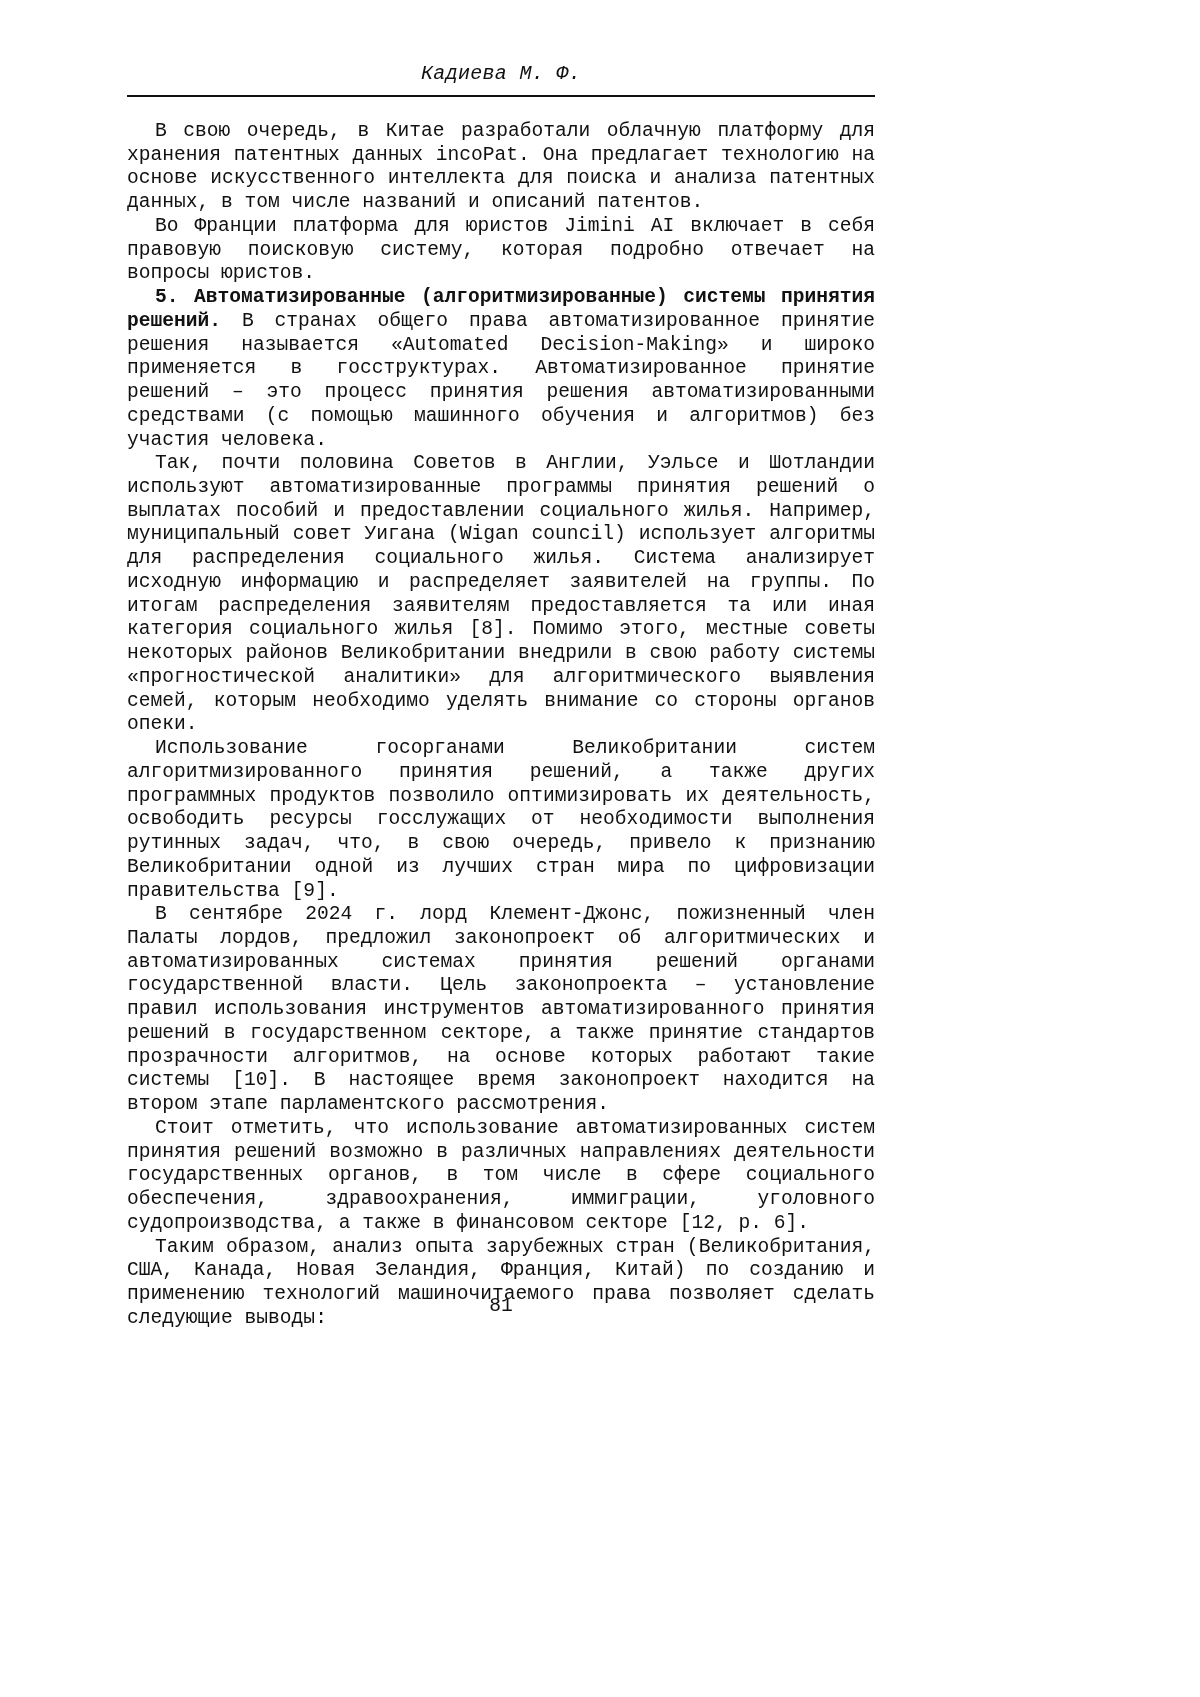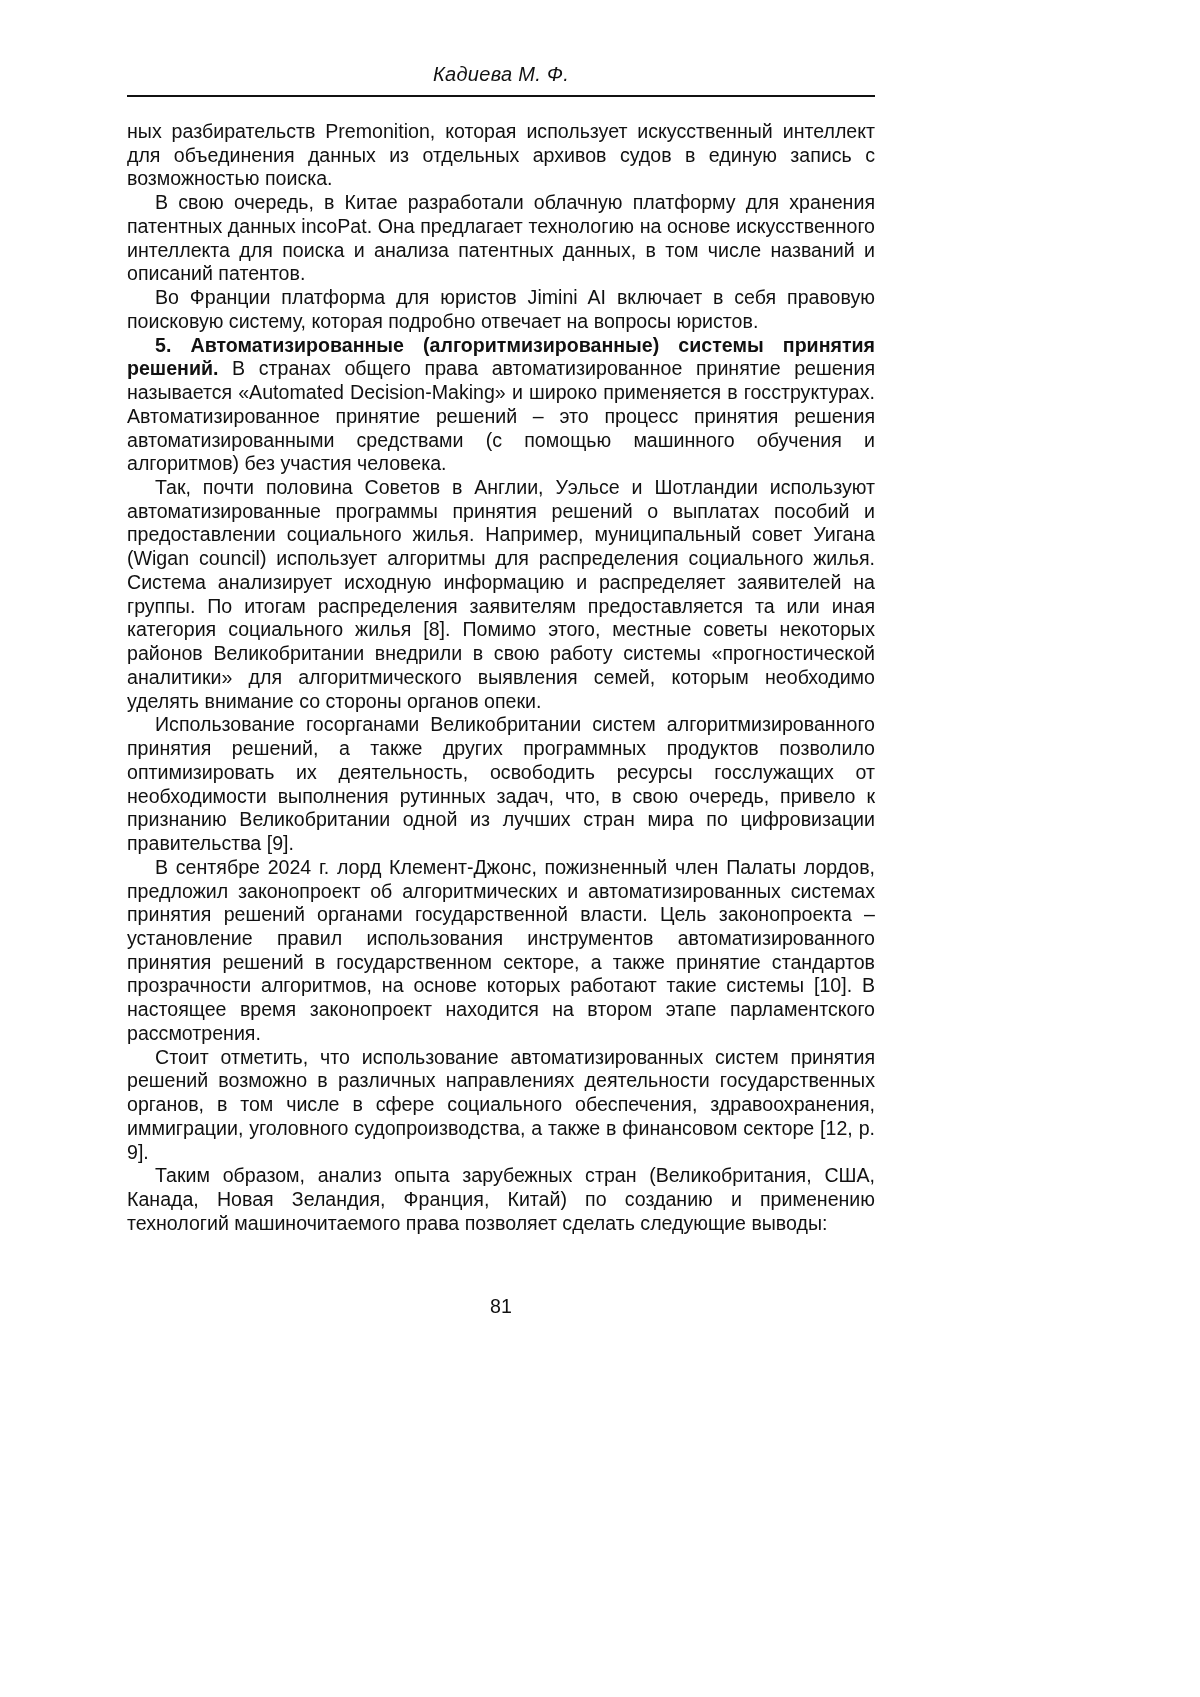--- a/index.html
+++ b/index.html
@@ -7,21 +7,21 @@
     margin: 0;
     padding: 0;
     background: #ffffff;
   }
   .page {
     position: relative;
     width: 1200px;
     height: 1697px;
     background: #ffffff;
     color: #111111;
-    font-family: Liberation Sans, sans-serif;
+    font-family: Liberation Mono, monospace;
     overflow: hidden;
   }
   .content {
     position: absolute;
     left: 127px;
     top: 62px;
     width: 748px;
   }
   .running-head {
     text-align: center;
@@ -62,25 +62,24 @@
     line-height: 24px;
   }
 </style>
 </head>
 <body>
 
 <div class="page">
   <div class="content">
     <div class="running-head">Кадиева М. Ф.</div>
     <div class="body-text" id="body-text">
-        <p class="no-indent"><span>ных разбирательств Premonition, которая использует искусственный интеллект для объединения данных из отдельных архивов судов в единую запись с возможностью поиска.</span></p>
         <p><span>В свою очередь, в Китае разработали облачную платформу для хранения патентных данных incoPat. Она предлагает технологию на основе искусственного интеллекта для поиска и анализа патентных данных, в том числе названий и описаний патентов.</span></p>
         <p><span>Во Франции платформа для юристов Jimini AI включает в себя правовую поисковую систему, которая подробно отвечает на вопросы юристов.</span></p>
         <p><span class="bold">5. Автоматизированные (алгоритмизированные) системы принятия решений.</span><span> В странах общего права автоматизированное принятие решения называется «Automated Decision-Making» и широко применяется в госструктурах. Автоматизированное принятие решений – это процесс принятия решения автоматизированными средствами (с помощью машинного обучения и алгоритмов) без участия человека.</span></p>
         <p><span>Так, почти половина Советов в Англии, Уэльсе и Шотландии используют автоматизированные программы принятия решений о выплатах пособий и предоставлении социального жилья. Например, муниципальный совет Уигана (Wigan council) использует алгоритмы для распределения социального жилья. Система анализирует исходную информацию и распределяет заявителей на группы. По итогам распределения заявителям предоставляется та или иная категория социального жилья [8]. Помимо этого, местные советы некоторых районов Великобритании внедрили в свою работу системы «прогностической аналитики» для алгоритмического выявления семей, которым необходимо уделять внимание со стороны органов опеки.</span></p>
         <p><span>Использование госорганами Великобритании систем алгоритмизированного принятия решений, а также других программных продуктов позволило оптимизировать их деятельность, освободить ресурсы госслужащих от необходимости выполнения рутинных задач, что, в свою очередь, привело к признанию Великобритании одной из лучших стран мира по цифровизации правительства [9].</span></p>
         <p><span>В сентябре 2024 г. лорд Клемент-Джонс, пожизненный член Палаты лордов, предложил законопроект об алгоритмических и автоматизированных системах принятия решений органами государственной власти. Цель законопроекта – установление правил использования инструментов автоматизированного принятия решений в государственном секторе, а также принятие стандартов прозрачности алгоритмов, на основе которых работают такие системы [10]. В настоящее время законопроект находится на втором этапе парламентского рассмотрения.</span></p>
-        <p><span>Стоит отметить, что использование автоматизированных систем принятия решений возможно в различных направлениях деятельности государственных органов, в том числе в сфере социального обеспечения, здравоохранения, иммиграции, уголовного судопроизводства, а также в финансовом секторе [12, p. 9].</span></p>
+        <p><span>Стоит отметить, что использование автоматизированных систем принятия решений возможно в различных направлениях деятельности государственных органов, в том числе в сфере социального обеспечения, здравоохранения, иммиграции, уголовного судопроизводства, а также в финансовом секторе [12, p. 6].</span></p>
         <p><span>Таким образом, анализ опыта зарубежных стран (Великобритания, США, Канада, Новая Зеландия, Франция, Китай) по созданию и применению технологий машиночитаемого права позволяет сделать следующие выводы:</span></p>
       </div>
   </div>
   <div class="page-number">81</div>
 </div>
 
 </body></html>

